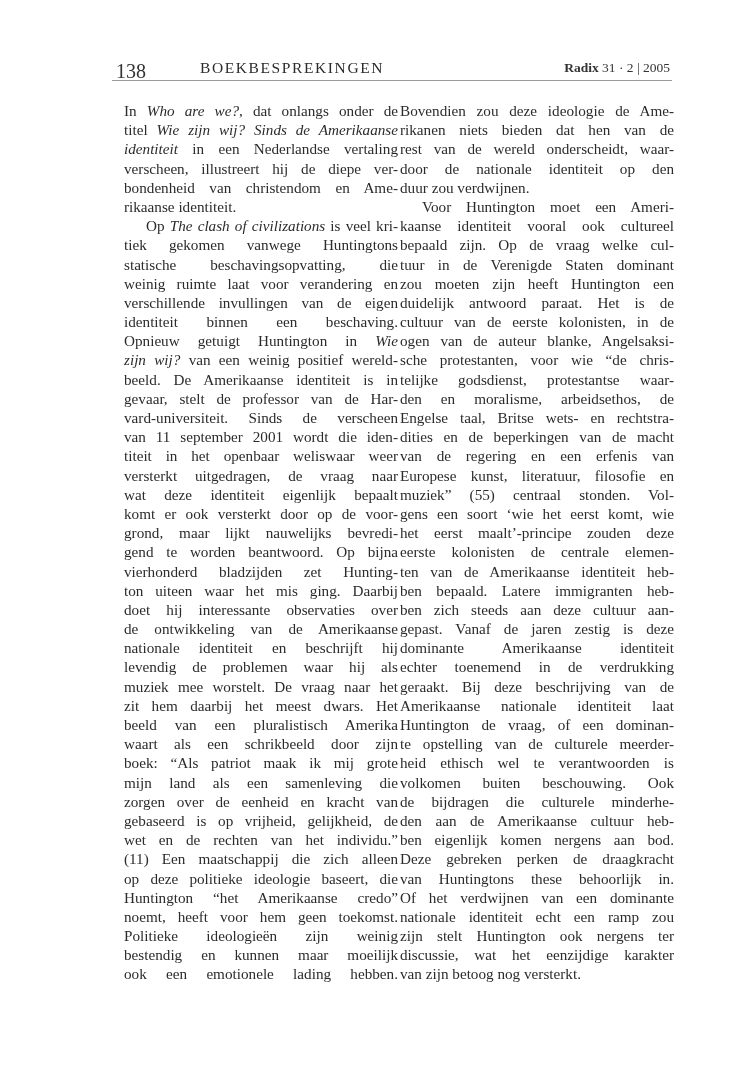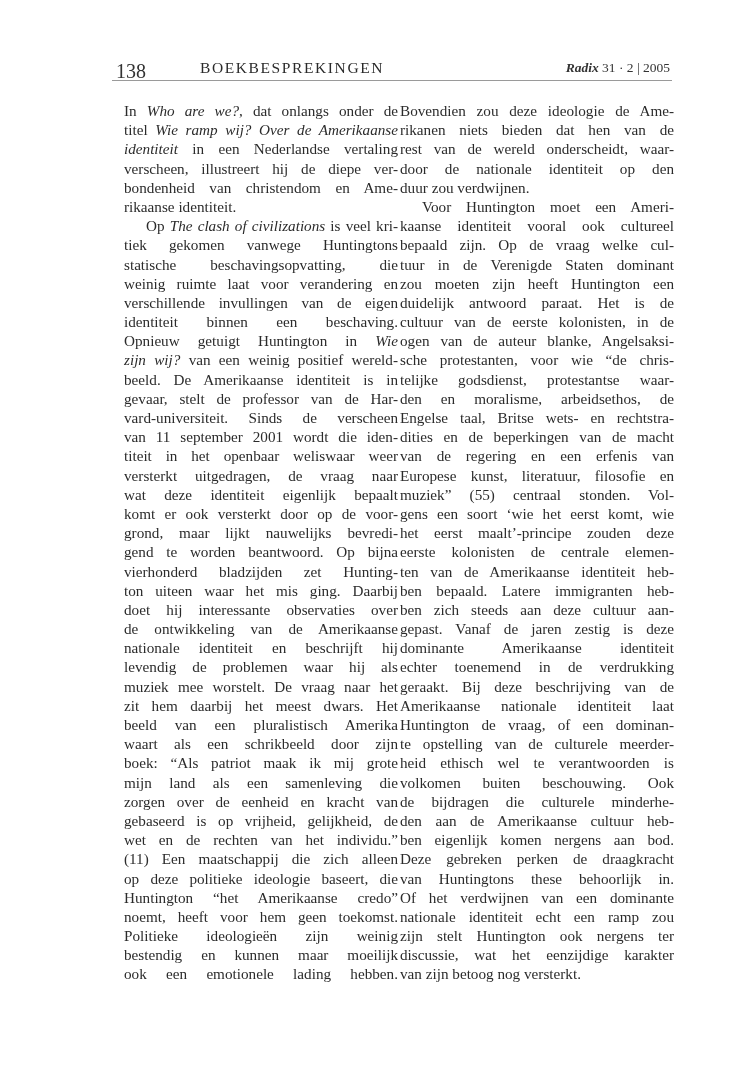--- a/index.html
+++ b/index.html
@@ -20,21 +20,21 @@
       font-family: "Liberation Serif", serif; font-size: 20px; color: #333;
     }
     .section-title {
       position: absolute; left: 88px; top: 1px;
       font-family: "Liberation Serif", serif; font-size: 15.5px; letter-spacing: 1.6px; color: #2a2a2a;
     }
     .journal {
       position: absolute; right: 2px; top: 2px;
       font-family: "Liberation Serif", serif; font-size: 13.5px; color: #333;
     }
-    .journal .name { font-style: italic; font-weight: bold; margin-left: 46px; }
+    .journal .name { font-weight: bold; margin-left: 46px; }
     .col {
       position: absolute; top: 101px; width: 274px;
       font-family: "Liberation Serif", serif; font-size: 15.2px; line-height: 19.2px;
       color: #2b2b2b;
     }
     .col.left { left: 124px; }
     .col.right { left: 400px; }
     .line {
       display: block; height: 19.2px; white-space: nowrap;
       text-align: justify; text-align-last: justify;
@@ -47,21 +47,21 @@
 <body>
 
 <div class="header">
   <span class="page-num">138</span>
   <span class="section-title">BOEKBESPREKINGEN</span>
   <span class="journal"><span class="name">Radix</span> <span>31 · 2 | 2005</span></span>
 </div>
 
 <div class="col left">
     <span class="line">In <i>Who are we?</i>, dat onlangs onder de</span>
-    <span class="line">titel <i>Wie ramp wij? Over de Amerikaanse</i></span>
+    <span class="line">titel <i>Wie zijn wij? Sinds de Amerikaanse</i></span>
     <span class="line"><i>identiteit</i> in een Nederlandse vertaling</span>
     <span class="line">verscheen, illustreert hij de diepe ver-</span>
     <span class="line">bondenheid van christendom en Ame-</span>
     <span class="line last">rikaanse identiteit.</span>
     <span class="line indent">Op <i>The clash of civilizations</i> is veel kri-</span>
     <span class="line">tiek gekomen vanwege Huntingtons</span>
     <span class="line">statische beschavingsopvatting, die</span>
     <span class="line">weinig ruimte laat voor verandering en</span>
     <span class="line">verschillende invullingen van de eigen</span>
     <span class="line">identiteit binnen een beschaving.</span>

